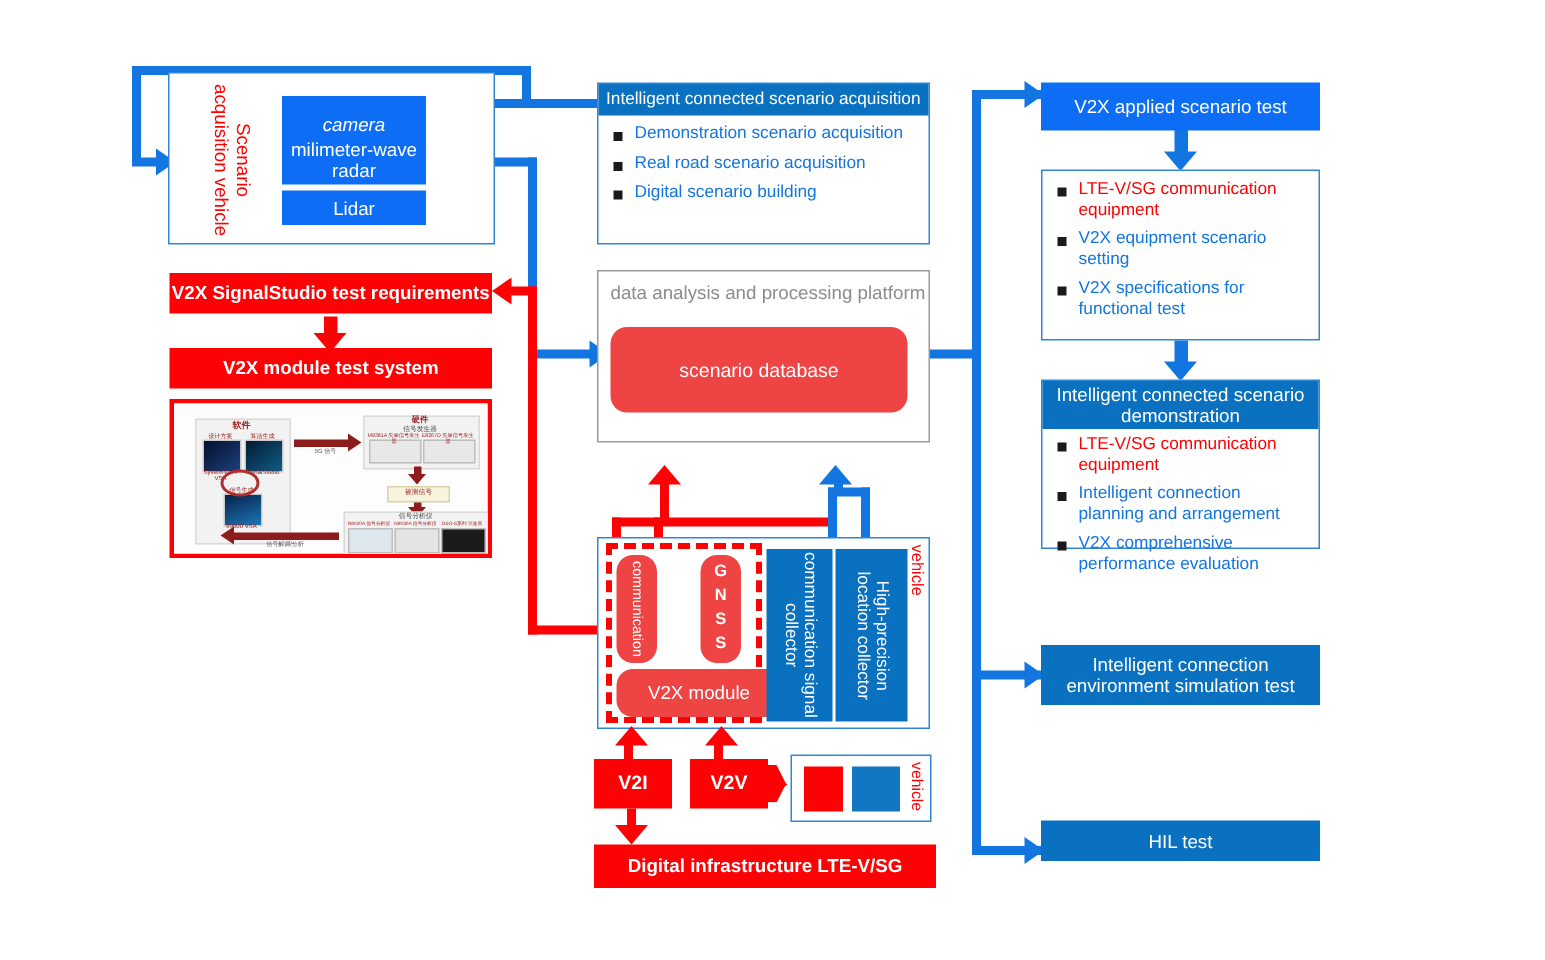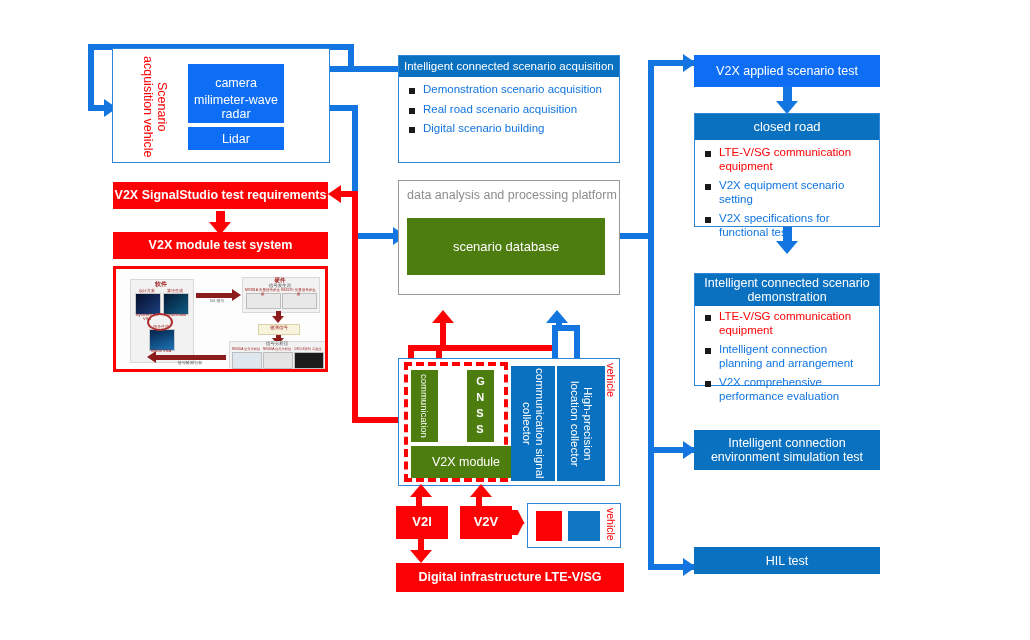--- a/index.html
+++ b/index.html
@@ -7,21 +7,21 @@
   #stage{position:relative;width:1030px;height:640px;overflow:hidden;background:#fff;}
   .abs{position:absolute;box-sizing:border-box;}
   .vt{writing-mode:vertical-rl;text-orientation:mixed;}
 
   
   .bluebox{background:#0d6ef5;color:#fff;display:flex;align-items:center;justify-content:center;text-align:center;line-height:1.12;}
   .dkbluebox{background:#0a70c0;color:#fff;display:flex;align-items:center;justify-content:center;text-align:center;line-height:1.12;}
   .redbox{background:#fd0204;color:#fff;display:flex;align-items:center;justify-content:center;text-align:center;font-weight:bold;line-height:1.15;}
   .outline-blue{border:1.5px solid #2e86d8;background:#fff;}
   .outline-gray{border:1px solid #9a9a9a;background:#fff;}
-  .greybox{background:#4d7c0f;color:#fff;display:flex;align-items:center;justify-content:center;}
+  .greybox{background:#ef4444;color:#fff;display:flex;align-items:center;justify-content:center;text-align:center;border-radius:11px;}
 
   
   .ln{position:absolute;background:#1275e0;}
   .lnr{position:absolute;background:#fd0204;}
   .arw{position:absolute;width:0;height:0;}
   .a-r{border-top:9px solid transparent;border-bottom:9px solid transparent;border-left:13px solid #1275e0;}
   .a-d{border-left:11px solid transparent;border-right:11px solid transparent;border-top:13px solid #1275e0;}
   .a-u{border-left:11px solid transparent;border-right:11px solid transparent;border-bottom:13px solid #1275e0;}
   .ar-r{border-top:9px solid transparent;border-bottom:9px solid transparent;border-left:13px solid #fd0204;}
   .ar-l{border-top:9px solid transparent;border-bottom:9px solid transparent;border-right:13px solid #fd0204;}
@@ -78,21 +78,21 @@
   <div class="lnr" style="left:352px; top:191px; width:6px;  height:232px;"></div>
   <div class="lnr" style="left:352px; top:417px; width:56px;  height:6px;"></div>
   <div class="lnr" style="left:340px; top:191px; width:18px;  height:6px;"></div>
   <div class="arw ar-l" style="left:328px; top:185px;"></div>
 
   <div class="lnr" style="left:216px; top:211px; width:9px; height:14px;"></div>
   <div class="arw ar-d" style="left:209px; top:222px;"></div>
 
   <div class="abs outline-blue" style="left:112px; top:48px; width:218px; height:115px;">
     <div class="abs vt txt-red" style="left:28px; top:4px; width:28px; height:108px; font-size:12.5px; text-align:center; line-height:1.15;">Scenario acquisition vehicle</div>
-    <div class="abs bluebox" style="left:75px; top:15px; width:96px; height:37px; font-size:12.5px;">camera</div>
+    <div class="abs bluebox" style="left:75px; top:15px; width:96px; height:37px; font-size:12.5px;font-style:italic;">camera</div>
     <div class="abs bluebox" style="left:75px; top:42px; width:96px; height:32px; font-size:12.5px;">milimeter-wave radar</div>
     <div class="abs bluebox" style="left:75px; top:78px; width:96px; height:23px; font-size:12.5px;">Lidar</div>
   </div>
 
   <div class="abs outline-blue" style="left:398px; top:55px; width:222px; height:108px;">
     <div class="dkbluebox" style="height:21px; font-size:11.5px; justify-content:flex-start; padding-left:5px;">Intelligent connected scenario acquisition</div>
     <ul class="blt" style="font-size:11.5px;">
       <li class="txt-blue">Demonstration scenario acquisition</li>
       <li class="txt-blue">Real road scenario acquisition</li>
       <li class="txt-blue">Digital scenario building</li>
@@ -208,29 +208,28 @@
   </div>
 
   <div class="lnr" style="left:418px; top:539px; width:6px; height:13px;"></div>
   <div class="arw ar-d" style="left:410px; top:550px;"></div>
 
   <div class="abs redbox" style="left:396px; top:563px; width:228px; height:29px; font-size:12.5px;">Digital infrastructure  LTE-V/SG</div>
 
   <div class="abs bluebox" style="left:694px; top:55px; width:186px; height:32px; font-size:12.5px;">V2X applied scenario test</div>
 
   <div class="abs outline-blue" style="left:694px; top:113px; width:186px; height:114px;">
-    <div class="dkbluebox" style="height:26px; font-size:13px;">closed road</div>
     <ul class="blt" style="font-size:11.5px;">
       <li class="txt-red">LTE-V/SG communication equipment</li>
       <li class="txt-blue">V2X equipment scenario setting</li>
       <li class="txt-blue">V2X specifications for functional test</li>
     </ul>
   </div>
 
-  <div class="abs outline-blue" style="left:694px; top:253px; width:186px; height:113px;margin-top:20px;">
+  <div class="abs outline-blue" style="left:694px; top:253px; width:186px; height:113px;">
     <div class="dkbluebox" style="height:32px; font-size:12.5px;">Intelligent connected scenario demonstration</div>
     <ul class="blt" style="font-size:11.5px; padding-top:4px;">
       <li class="txt-red">LTE-V/SG communication equipment</li>
       <li class="txt-blue">Intelligent connection planning and arrangement</li>
       <li class="txt-blue">V2X comprehensive performance evaluation</li>
     </ul>
   </div>
 
   <div class="abs dkbluebox" style="left:694px; top:430px; width:186px; height:40px; font-size:12.5px;">Intelligent connection environment simulation test</div>
 

